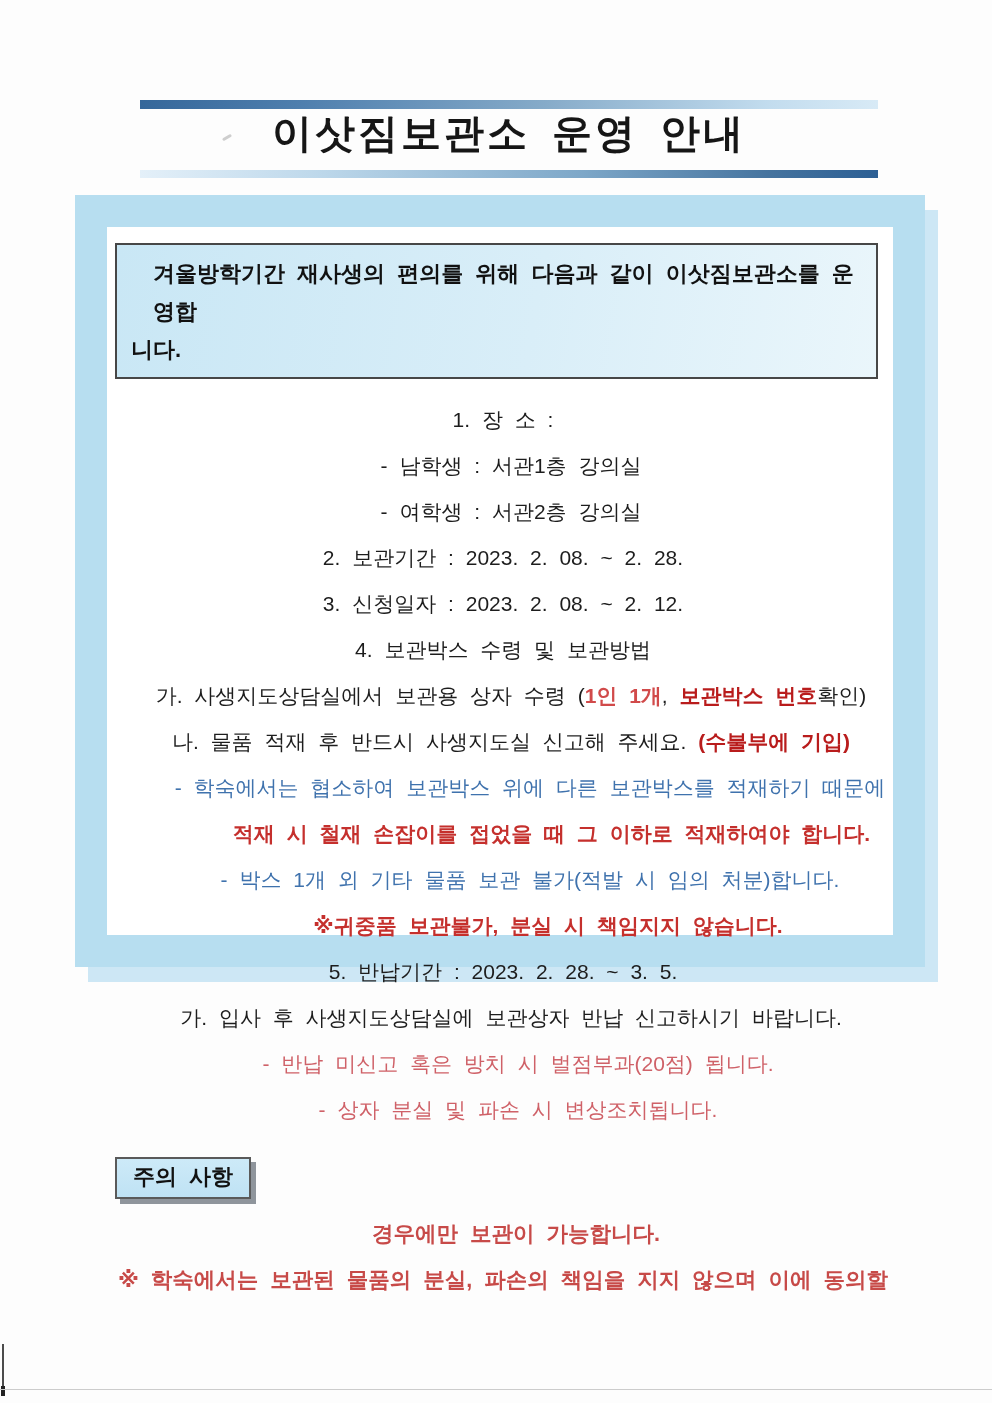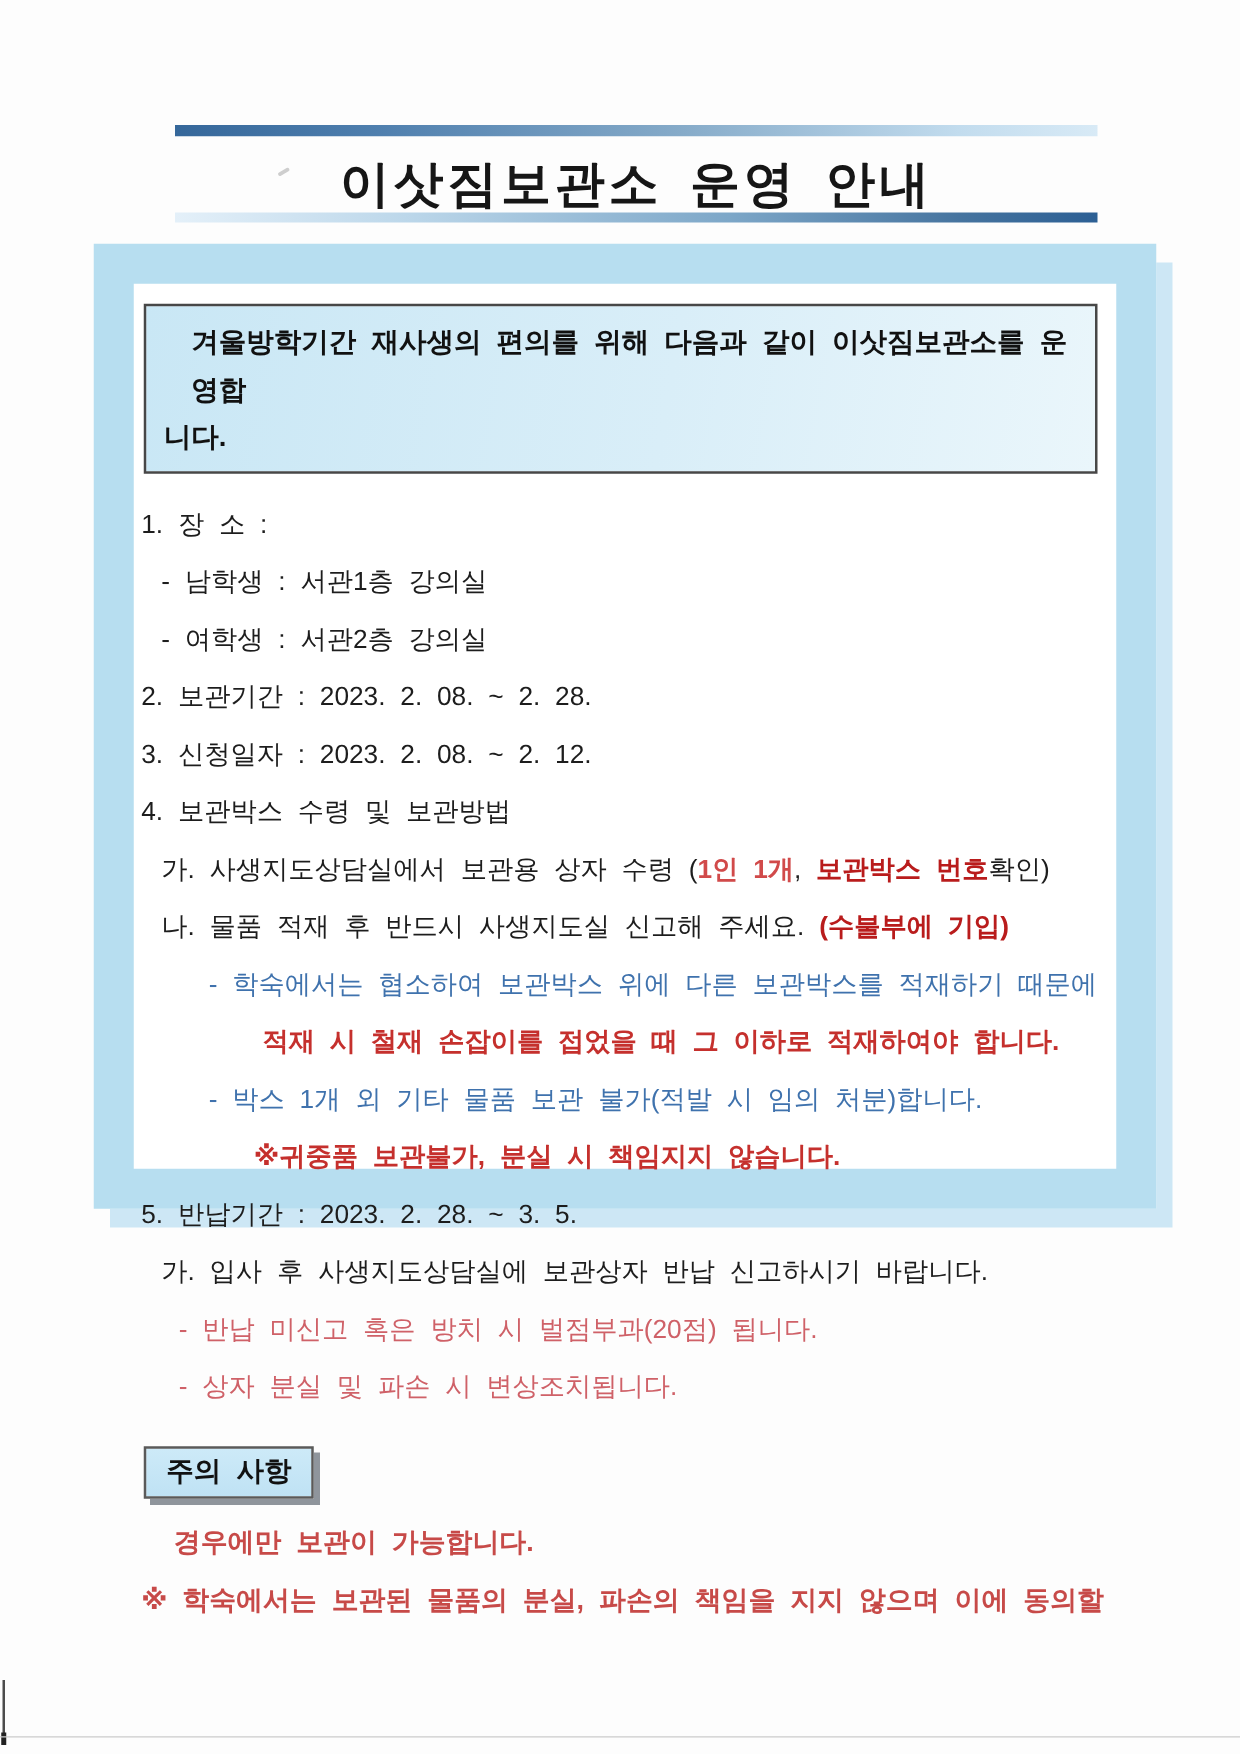--- a/index.html
+++ b/index.html
@@ -10,21 +10,21 @@
     color:#222;overflow:hidden;
   }
   .page{position:absolute;inset:0;}
 
   
   .bar-top{
     position:absolute;left:140px;top:100px;width:738px;height:9px;
     background:linear-gradient(to right,#35679a 0%,#4f7fae 22%,#86abc9 55%,#c2dcee 85%,#d8eaf6 100%);
   }
   .page-title{
-    position:absolute;left:140px;top:118px;width:738px;height:58px;
+    position:absolute;left:140px;top:104px;width:738px;height:58px;
     display:flex;align-items:center;justify-content:center;
     font-size:40px;font-weight:700;letter-spacing:3px;color:#161616;
     word-spacing:8px;
   }
   .bar-bottom{
     position:absolute;left:140px;top:170px;width:738px;height:8px;
     background:linear-gradient(to right,#e4f0f9 0%,#bcd7ea 25%,#7da7c8 60%,#46749f 85%,#2c5f94 100%);
   }
   .smudge{
     position:absolute;left:222px;top:136px;width:10px;height:3px;
@@ -46,21 +46,21 @@
     border:2px solid #474747;
     background:linear-gradient(100deg,#c9e7f5 0%,#d9eef8 55%,#eaf6fb 100%);
     padding:10px 14px 8px 14px;
     font-weight:700;font-size:22px;line-height:38px;color:#111;
     word-spacing:6px;
   }
   .intro-line1{padding-left:22px;}
 
   
   .content{margin-top:18px;font-size:21px;color:#1d1d1d;word-spacing:6px;}
-  .line{line-height:46px;white-space:nowrap;padding-left:6px;}
+  .line{line-height:46px;white-space:nowrap;padding-left:6px;text-align:center;}
   .ind-sub1{padding-left:22px;}     
   .ind-ga{padding-left:22px;}       
   .ind-dash4{padding-left:60px;}    
   .ind-redcont{padding-left:103px;}  
   .ind-note{padding-left:96px;}     
   .ind-dash5{padding-left:36px;}    
 
   .t-blue{color:#3f72ad;}
   .t-red{color:#c5302d;font-weight:700;}
   .t-red-inline{color:#d14a4a;font-weight:700;}

